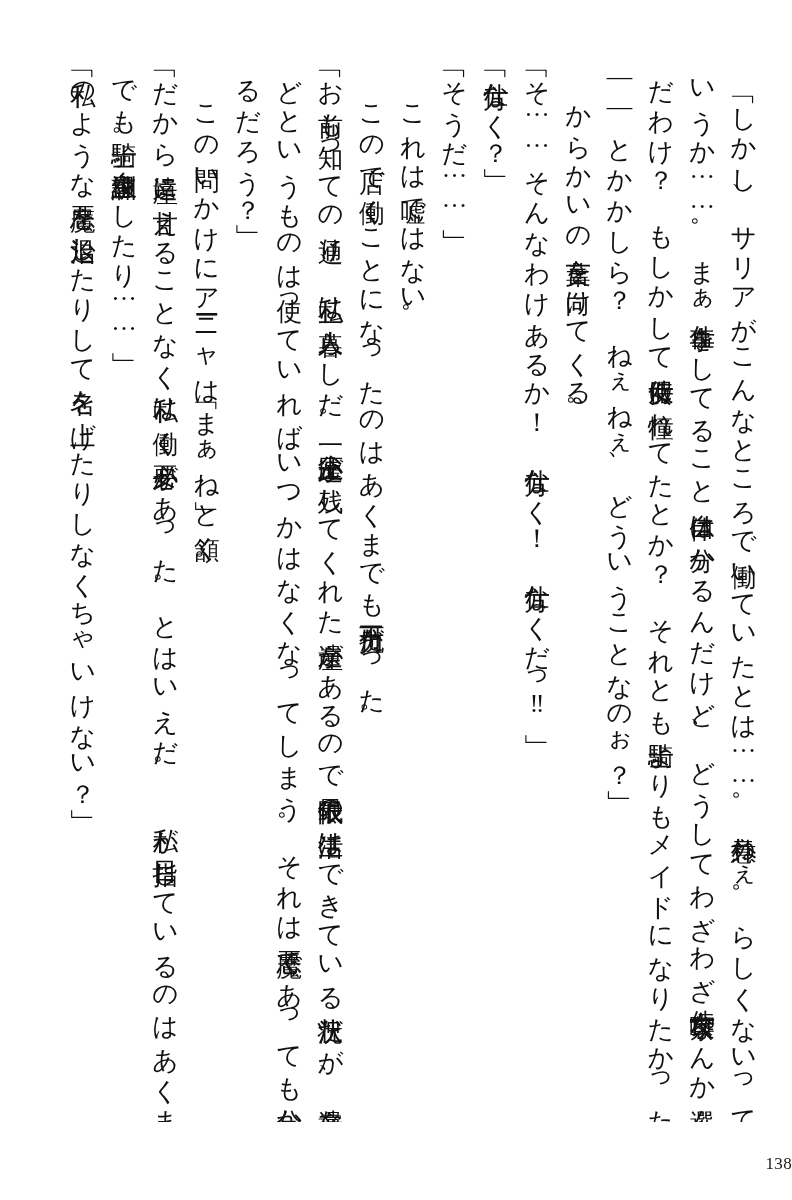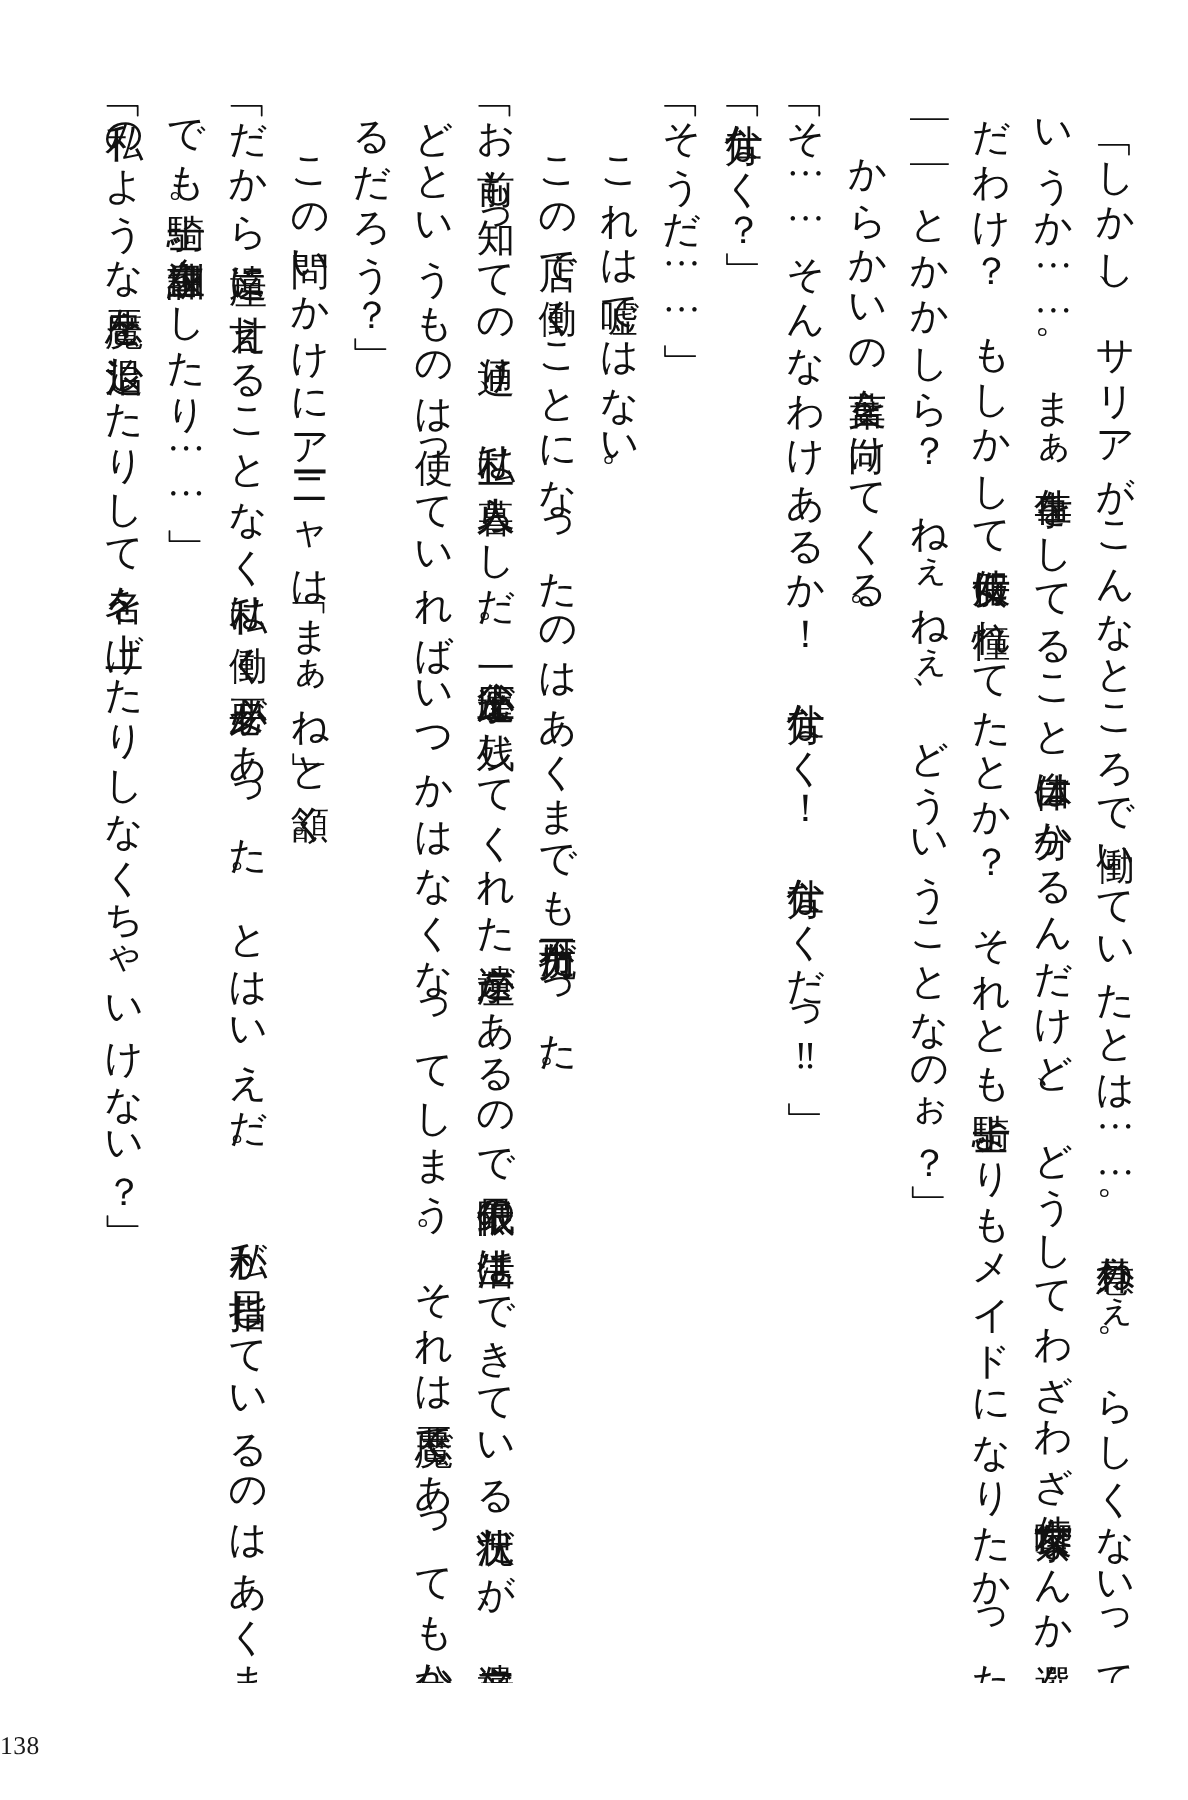--- a/index.html
+++ b/index.html
@@ -47,21 +47,21 @@
     text-indent: 0;
   }
   #text-body p.indent {
     text-indent: 1em;
   }
   #page-number {
     position: absolute;
     left: 0;
     right: 0;
     bottom: 26px;
-    text-align: left;
+    text-align: right;
     font-size: 17px;
     font-family: "Liberation Serif", "DejaVu Serif", serif;
     color: #1a1a1a;
     letter-spacing: 0.02em;
   }
 </style>
 </head>
 <body>
 
 <div id="page">

